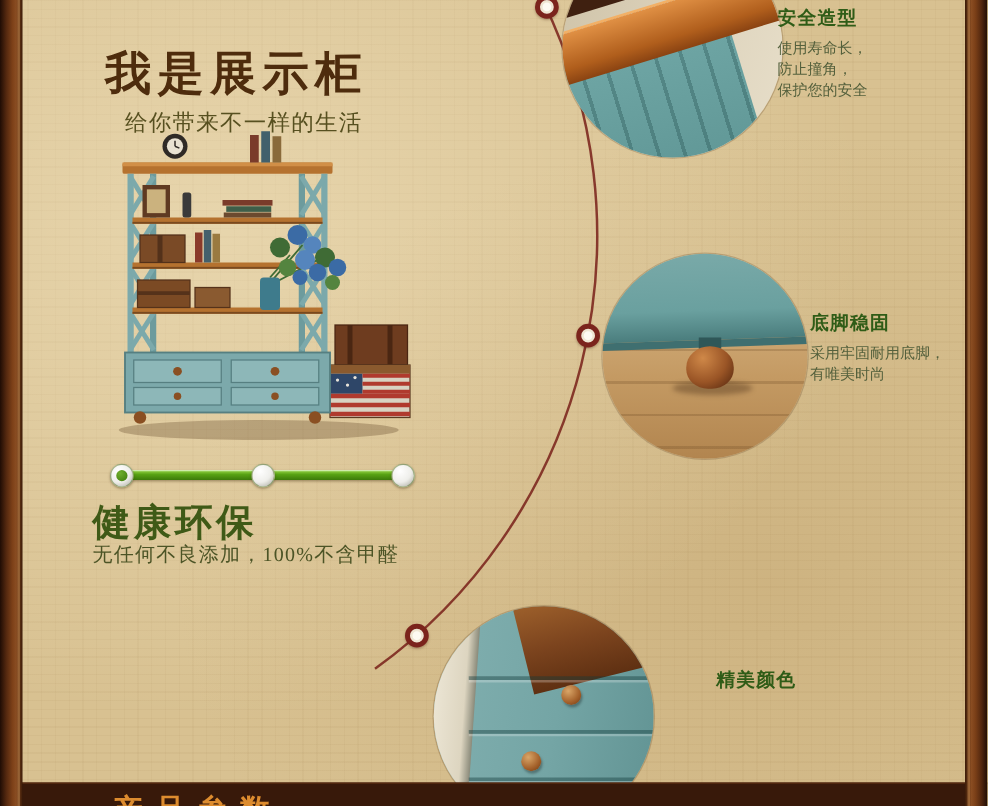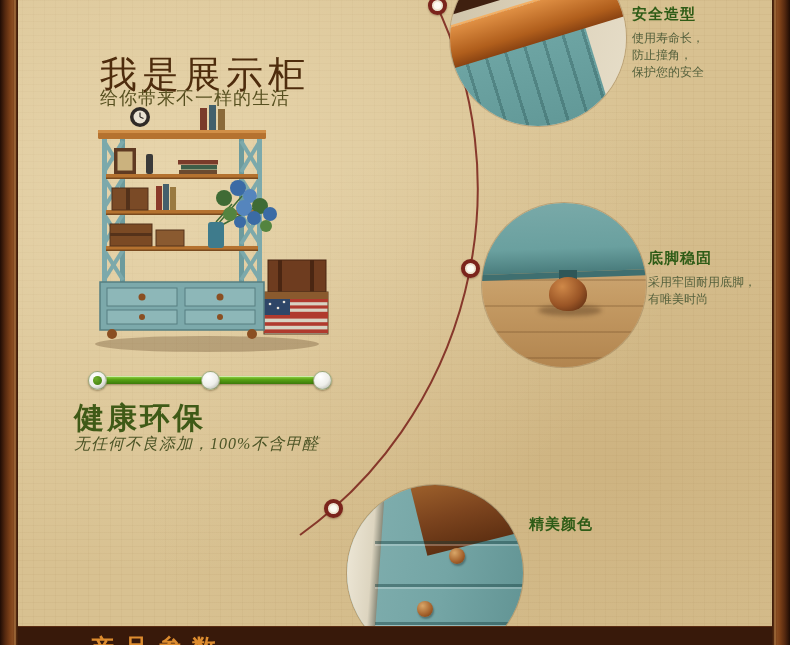--- a/index.html
+++ b/index.html
@@ -16,41 +16,41 @@
   .frame.left{left:0;background:linear-gradient(90deg,#1f0c04 0%,#54280f 28%,#7c4018 55%,#8a4d22 72%,#3a1a08 100%);}
   .frame.right{right:0;background:linear-gradient(270deg,#1f0c04 0%,#54280f 28%,#7c4018 55%,#8a4d22 72%,#3a1a08 100%);}
   .frame .gilt{position:absolute;top:0;bottom:0;width:2px;background:#b8824a;opacity:.55;}
   .frame.left .gilt{right:2px;} .frame.right .gilt{left:2px;}
   
   .arc-svg{position:absolute;left:0;top:0;z-index:1;}
   .arc-node{position:absolute;width:11px;height:11px;border-radius:50%;
     background:#fdfaf2;border:4px solid #7b241c;z-index:5;
     box-shadow:0 1px 2px rgba(70,30,10,.35), inset 0 0 0 2px #efe6d2;}
   
-  .hero-title{position:absolute;left:84px;top:34px;margin:16px;z-index:6;
-    font-family:"Liberation Serif",serif;font-size:37px;font-weight:normal;
+  .hero-title{position:absolute;left:84px;top:34px;margin:0;z-index:6;
+    font-family:"Liberation Serif",serif;font-size:37px;font-weight:bold;
     color:#4e2c0d;letter-spacing:5px;}
   .hero-sub{position:absolute;left:100px;top:86px;margin:0;z-index:6;
     font-family:Liberation Sans, sans-serif;font-size:18px;color:#575020;letter-spacing:1px;}
   
   .product{position:absolute;left:82px;top:104px;z-index:3;}
   
   .slider-track{position:absolute;left:95px;top:376px;width:236px;height:8px;border-radius:4px;z-index:3;
     background:linear-gradient(180deg,#9bd94a 0%,#57a214 45%,#3c7a0a 100%);
     box-shadow:inset 0 1px 0 rgba(255,255,255,.55), 0 1px 2px rgba(60,40,10,.4);}
   .slider-ball{position:absolute;top:371px;width:17px;height:17px;border-radius:50%;z-index:4;
     background:radial-gradient(circle at 35% 28%, #ffffff, #eeeeea 55%, #bcbcb4 85%, #8f8f88);
     border:1px solid rgba(90,120,40,.5);box-shadow:0 1px 2px rgba(60,40,10,.4);}
   .slider-ball.first::after{content:"";position:absolute;inset:4px;border-radius:50%;
     background:radial-gradient(circle at 35% 30%, #6fae2c, #3c7a0a);}
   
   .health-title{position:absolute;left:74px;top:398px;margin:0;z-index:6;
     font-family:"Liberation Serif",serif;font-size:30px;font-weight:bold;color:#3f5a17;letter-spacing:3px;}
   .health-desc{position:absolute;left:74px;top:434px;margin:0;z-index:6;
-    font-family:"Liberation Serif",serif;font-size:16px;color:#4c5426;letter-spacing:1px;font-style:italic;}
+    font-family:"Liberation Serif",serif;font-size:16px;color:#4c5426;letter-spacing:1px;}
   
   .photo{position:absolute;border-radius:50%;overflow:hidden;z-index:4;box-shadow:0 0 0 1px rgba(90,60,30,.25);}
   .photo1{left:450px;top:-50px;width:176px;height:176px;}
   .p1-wall{position:absolute;inset:0;background:linear-gradient(105deg,#cfc3a8 0%,#ddd3bc 55%,#e7dec9 100%);}
   .p1-teal{position:absolute;left:-30px;top:86px;width:185px;height:140px;transform:rotate(-17deg);
     background-image:repeating-linear-gradient(90deg, rgba(20,60,60,.28) 0 3px, transparent 3px 20px),
     linear-gradient(#6fa6a5,#5d9493);}
   .p1-wood{position:absolute;left:-40px;top:48px;width:280px;height:40px;transform:rotate(-17deg);
     background:linear-gradient(#e09044,#b05e1c 70%,#8a4312);box-shadow:0 -2px 0 #f2b066;}
   .p1-dark{position:absolute;left:-50px;top:-88px;width:300px;height:120px;transform:rotate(-17deg);background:#3f2010;}
@@ -73,23 +73,23 @@
     background:linear-gradient(180deg,#a96a30 0%,#7c441e 60%,#5f3012 100%);}
   .p3-groove{position:absolute;left:16%;right:0;height:3px;background:rgba(20,60,60,.42);
     box-shadow:0 2px 0 rgba(255,255,255,.25);}
   .p3-knob{position:absolute;width:16px;height:16px;border-radius:50%;
     background:radial-gradient(circle at 35% 30%, #d9a668, #a3602a 60%, #6b3712);
     box-shadow:1px 2px 2px rgba(0,0,0,.3);}
   
   .callout{position:absolute;z-index:6;}
   .c-title{margin:0 0 6px;font-size:15px;font-weight:bold;color:#2f5c17;letter-spacing:1px;}
   .c-desc{margin:0;font-size:12px;color:#54603c;line-height:17px;white-space:pre-line;}
-  .callout1{left:622px;top:5px;width:145px;margin-left:10px;}
+  .callout1{left:622px;top:5px;width:145px;}
   .callout2{left:648px;top:249px;width:124px;}
-  .callout3{left:529px;top:515px;width:152px;}
+  .callout3{left:529px;top:535px;width:152px;text-align:center;}
   
   .footer{position:absolute;left:0;right:0;bottom:0;height:18px;background:#38190a;
     border-top:1px solid #5a2c12;z-index:40;overflow:hidden;}
   .footer .partial{position:absolute;left:90px;top:5px;margin:0;
     font-family:"Liberation Serif",serif;font-size:24px;font-weight:bold;
     color:#dd8c2f;letter-spacing:10px;white-space:nowrap;}
 </style>
 </head>
 <body>
 

